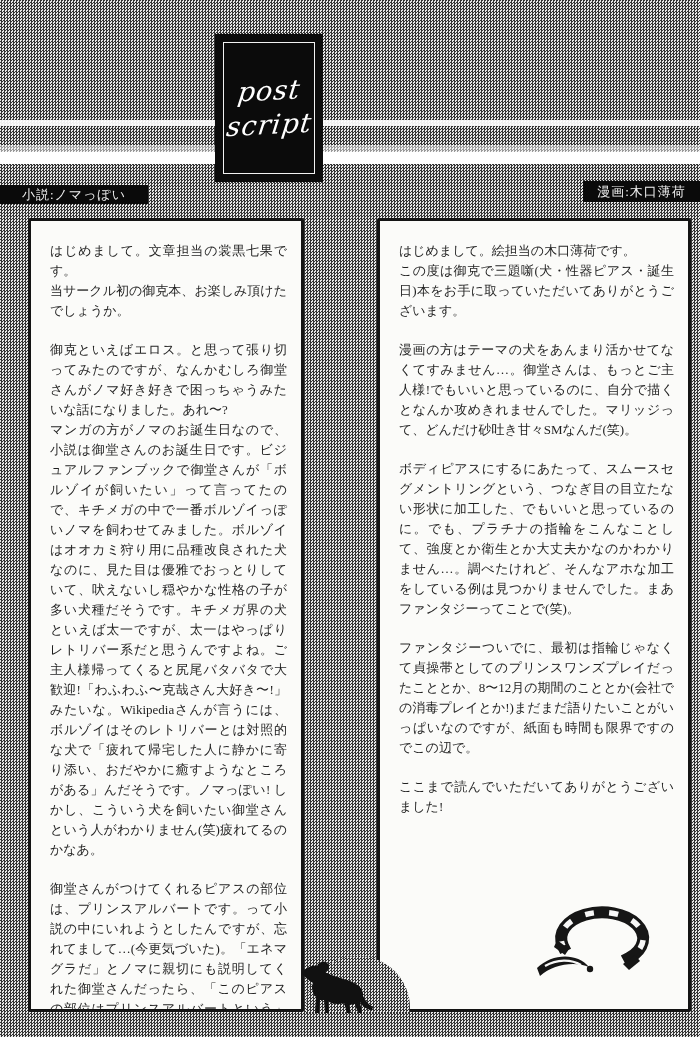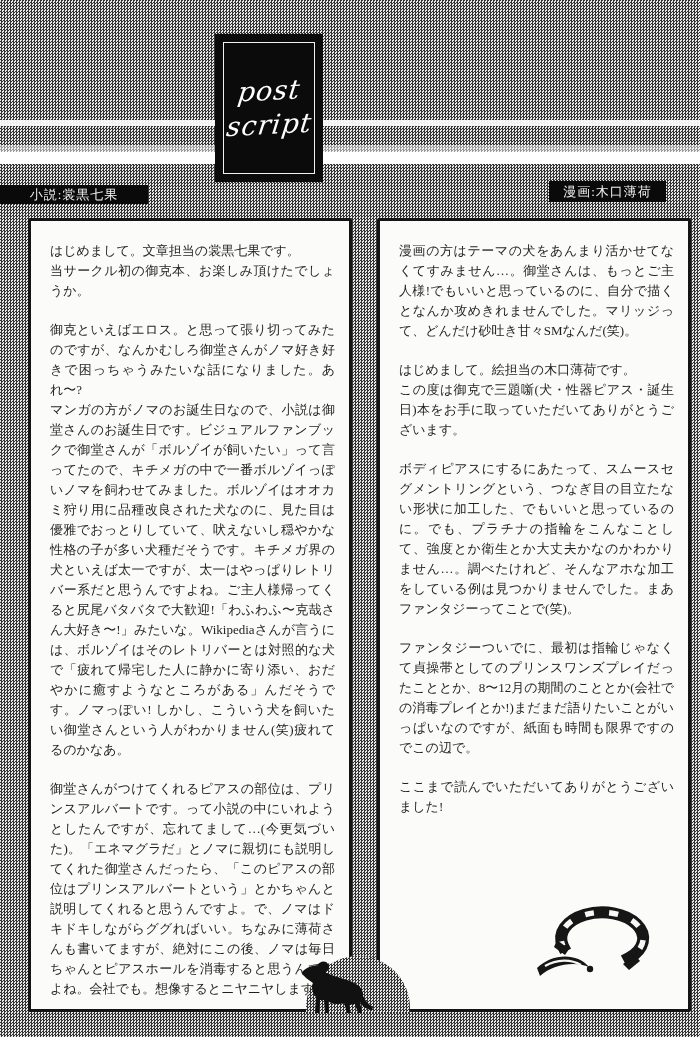--- a/index.html
+++ b/index.html
@@ -31,28 +31,28 @@
     font-size:27px;line-height:30px;transform:skewX(-10deg) rotate(-3deg);
     letter-spacing:1px;
   }
   
   .credit{
     position:absolute;background:#0a0a0a;color:#f0f0f0;
     font-size:13px;display:flex;align-items:center;justify-content:center;
     z-index:3;letter-spacing:1px;
   }
   .credit-novel{left:0;top:185px;width:148px;height:19px;}
-  .credit-manga{left:549px;top:181px;width:117px;height:21px;}
+  .credit-manga{left:583px;top:181px;width:117px;height:21px;}
   
   .content-box{
     position:absolute;top:218px;height:794px;background:#fbfbf9;
     border:3px solid #141414;border-radius:2px;box-sizing:border-box;
     z-index:1;overflow:hidden;
   }
-  .box-left{left:28px;width:324px;}
+  .box-left{left:28px;width:276px;}
   .box-right{left:377px;width:314px;}
   .col{
     padding:20px 14px 10px 19px;
     font-size:13px;line-height:20px;color:#1f1f1f;
     text-align:justify;
   }
   .col p{margin:0 0 19px 0;white-space:pre-line;}
   .col p:last-child{margin-bottom:0;}
   
   .arch{
@@ -72,39 +72,39 @@
   <div class="stripe stripe-dotted"></div>
   <div class="stripe stripe-thick"></div>
 
   <div class="ps-box">
     <div class="ps-inner">
       <span class="ps-word">post</span>
       <span class="ps-word">script</span>
     </div>
   </div>
 
-  <div class="credit credit-novel">小説:裳黒七果</div>
+  <div class="credit credit-novel">小説:ノマっぽい</div>
   <div class="credit credit-manga">漫画:木口薄荷</div>
 
   <div class="content-box box-left">
     <div class="col">
       <p>はじめまして。文章担当の裳黒七果です。
 当サークル初の御克本、お楽しみ頂けたでしょうか。</p>
       <p>御克といえばエロス。と思って張り切ってみたのですが、なんかむしろ御堂さんがノマ好き好きで困っちゃうみたいな話になりました。あれ〜?
 マンガの方がノマのお誕生日なので、小説は御堂さんのお誕生日です。ビジュアルファンブックで御堂さんが「ボルゾイが飼いたい」って言ってたので、キチメガの中で一番ボルゾイっぽいノマを飼わせてみました。ボルゾイはオオカミ狩り用に品種改良された犬なのに、見た目は優雅でおっとりしていて、吠えないし穏やかな性格の子が多い犬種だそうです。キチメガ界の犬といえば太一ですが、太一はやっぱりレトリバー系だと思うんですよね。ご主人様帰ってくると尻尾バタバタで大歓迎!「わふわふ〜克哉さん大好き〜!」みたいな。Wikipediaさんが言うには、ボルゾイはそのレトリバーとは対照的な犬で「疲れて帰宅した人に静かに寄り添い、おだやかに癒すようなところがある」んだそうです。ノマっぽい! しかし、こういう犬を飼いたい御堂さんという人がわかりません(笑)疲れてるのかなあ。</p>
       <p>御堂さんがつけてくれるピアスの部位は、プリンスアルバートです。って小説の中にいれようとしたんですが、忘れてまして…(今更気づいた)。「エネマグラだ」とノマに親切にも説明してくれた御堂さんだったら、「このピアスの部位はプリンスアルバートという」とかちゃんと説明してくれると思うんですよ。で、ノマはドキドキしながらググればいい。ちなみに薄荷さんも書いてますが、絶対にこの後、ノマは毎日ちゃんとピアスホールを消毒すると思うんですよね。会社でも。想像するとニヤニヤします。</p>
 
     </div>
   </div>
 
   <div class="content-box box-right">
     <div class="col">
-      <p>漫画の方はテーマの犬をあんまり活かせてなくてすみません…。御堂さんは、もっとご主人様!でもいいと思っているのに、自分で描くとなんか攻めきれませんでした。マリッジって、どんだけ砂吐き甘々SMなんだ(笑)。</p>
       <p>はじめまして。絵担当の木口薄荷です。
 この度は御克で三題噺(犬・性器ピアス・誕生日)本をお手に取っていただいてありがとうございます。</p>
+      <p>漫画の方はテーマの犬をあんまり活かせてなくてすみません…。御堂さんは、もっとご主人様!でもいいと思っているのに、自分で描くとなんか攻めきれませんでした。マリッジって、どんだけ砂吐き甘々SMなんだ(笑)。</p>
       <p>ボディピアスにするにあたって、スムースセグメントリングという、つなぎ目の目立たない形状に加工した、でもいいと思っているのに。でも、プラチナの指輪をこんなことして、強度とか衛生とか大丈夫かなのかわかりません…。調べたけれど、そんなアホな加工をしている例は見つかりませんでした。まあファンタジーってことで(笑)。</p>
       <p>ファンタジーついでに、最初は指輪じゃなくて貞操帯としてのプリンスワンズプレイだったこととか、8〜12月の期間のこととか(会社での消毒プレイとか!)まだまだ語りたいことがいっぱいなのですが、紙面も時間も限界ですのでこの辺で。</p>
       <p>ここまで読んでいただいてありがとうございました!</p>
     </div>
   </div>
 
   <svg class="ring" width="150" height="100" viewBox="0 0 150 100">
 
     <path d="M40 56 A 41 26 0 1 1 106 68" fill="none" stroke="#161616" stroke-width="12" stroke-linecap="square"></path>
     <path d="M40 56 A 41 26 0 1 1 106 68" fill="none" stroke="#f7f7f7" stroke-width="5.5" stroke-dasharray="9 15" stroke-dashoffset="4"></path>

